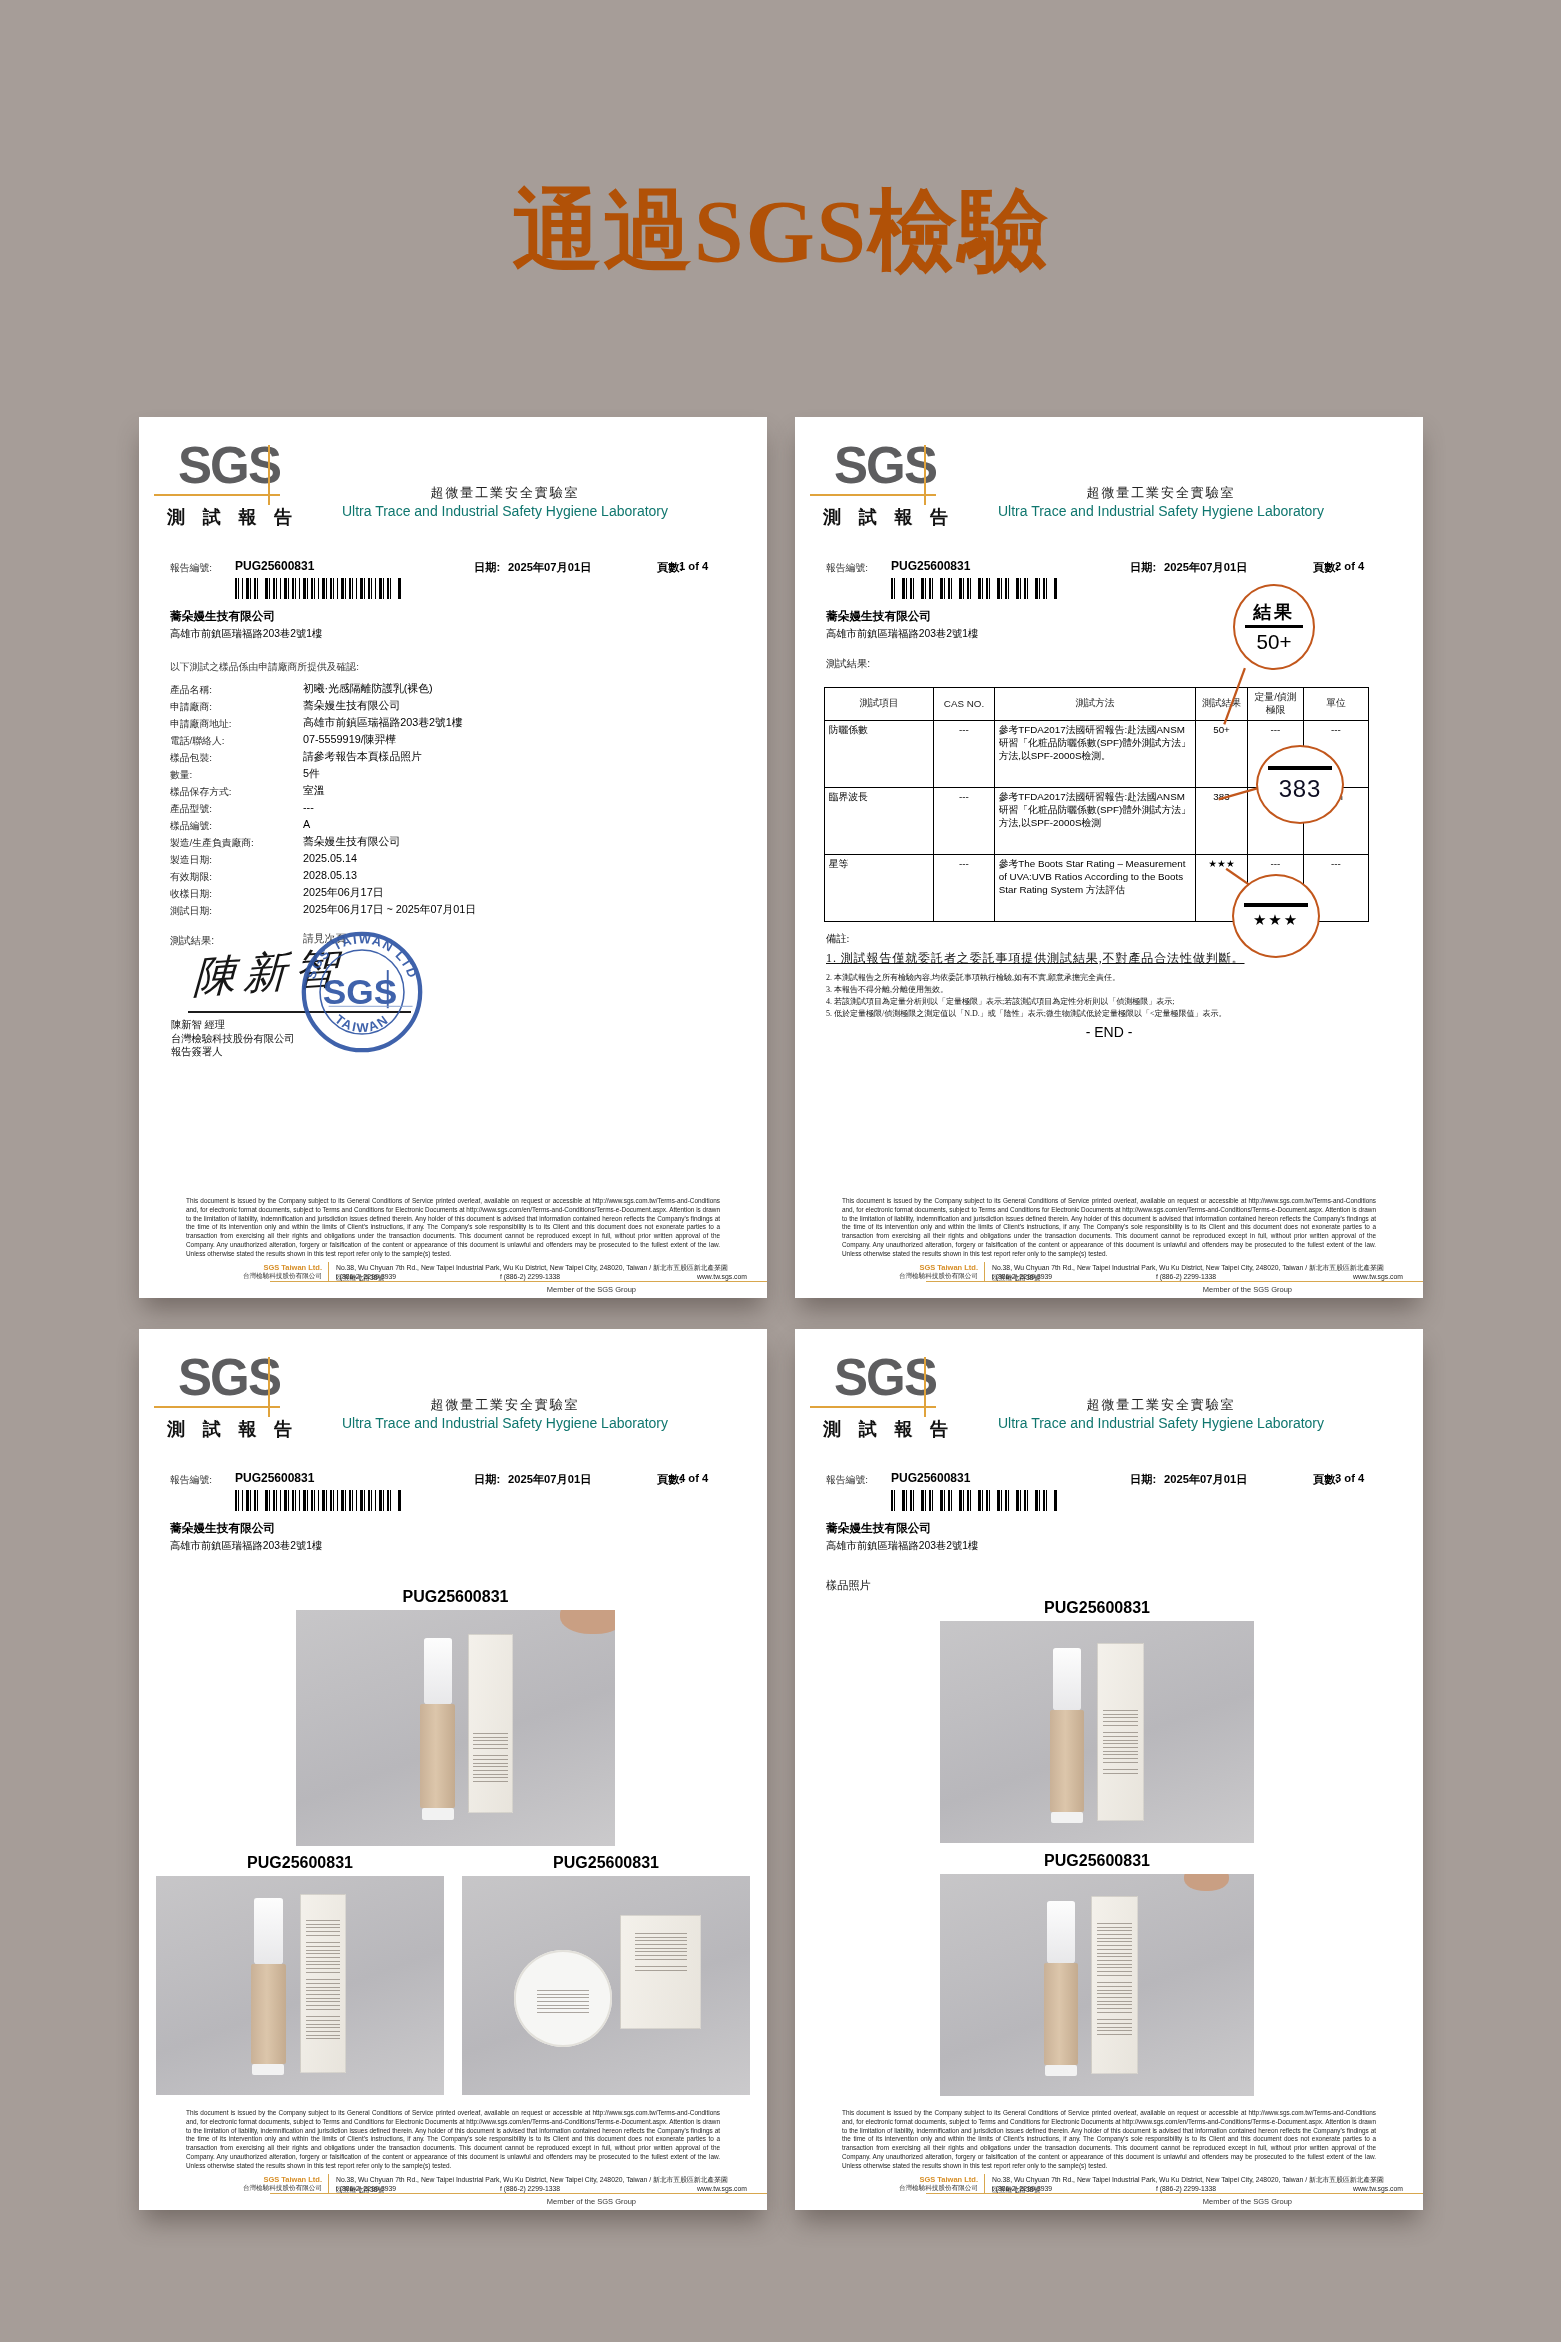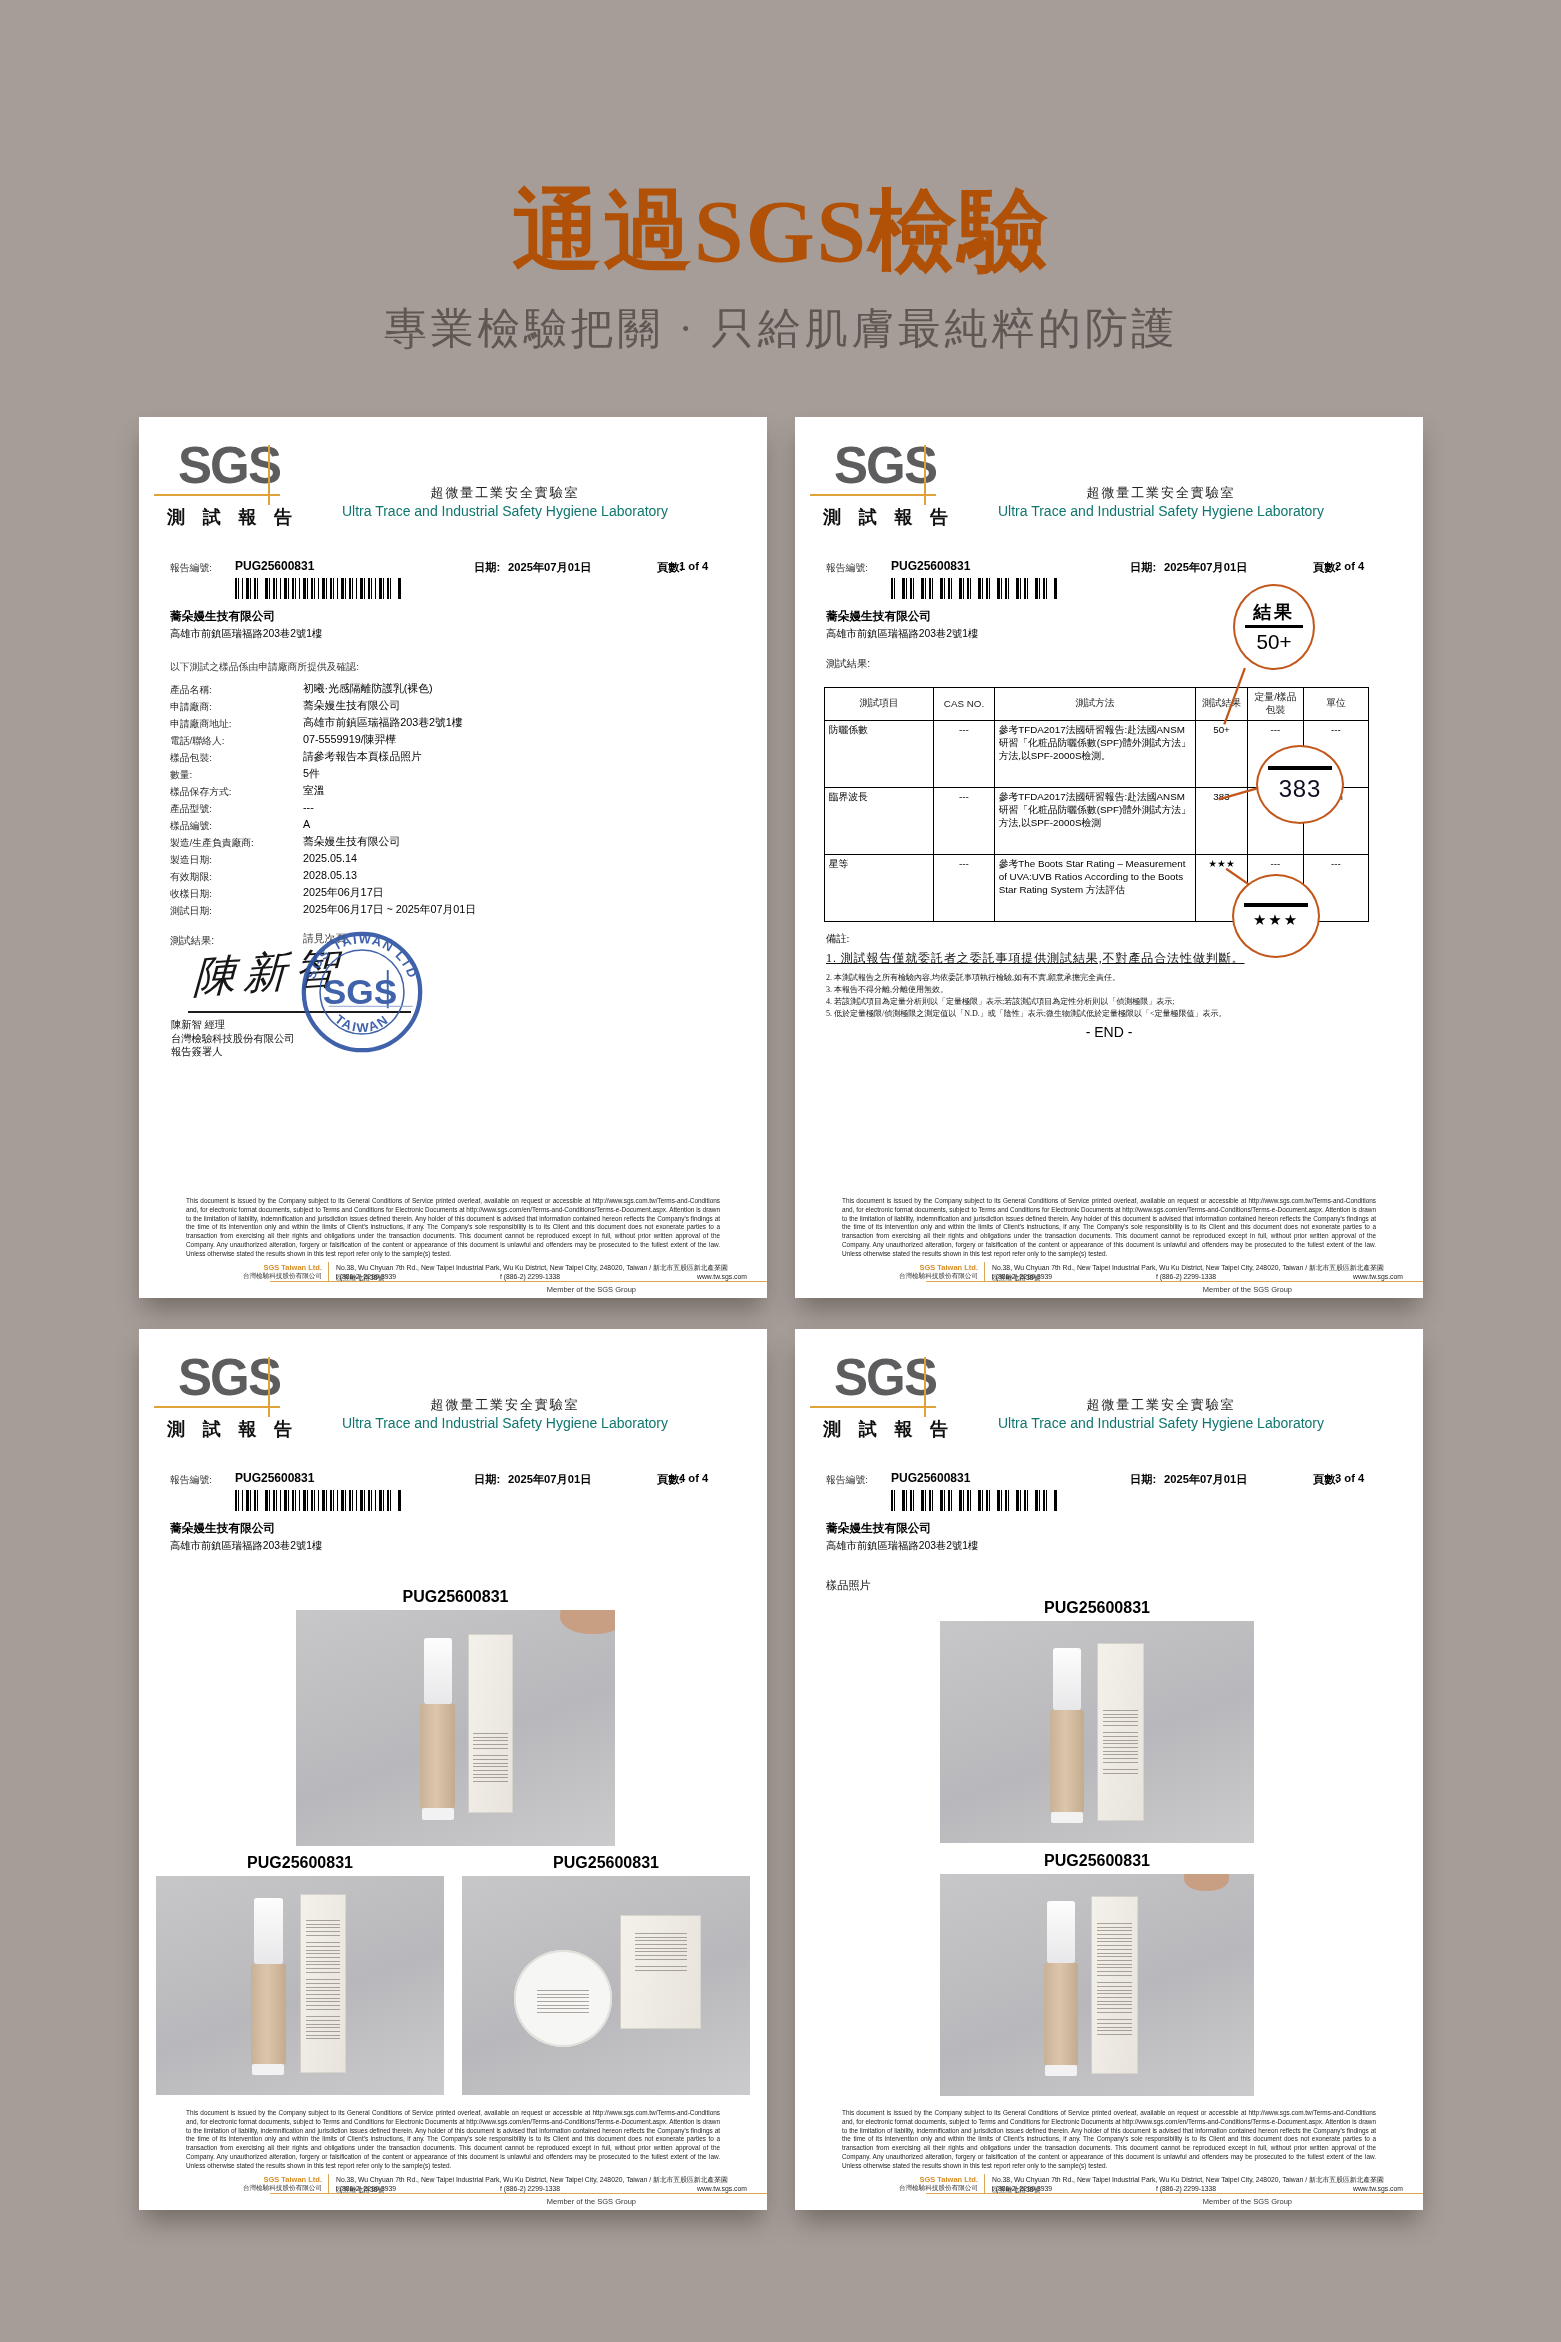--- a/index.html
+++ b/index.html
@@ -110,21 +110,20 @@
   .f-web{position:absolute;left:511px;top:11.2px;font-size:6.8px;}
   .f-hline{position:absolute;left:131px;right:0;top:864px;height:1.4px;background:#d8a74e;}
   .f-member{position:absolute;right:131px;top:868px;font-size:7.5px;color:#333;margin-left:40px;}
 </style>
 </head>
 <body>
 
 <div class="canvas">
 
   <div class="main-title">通過SGS檢驗</div>
-  <div class="subtitle">專業檢驗把關 · 只給肌膚最純粹的防護</div>
 
   <div class="doc" id="doc1">
     <div class="logo">SGS</div>
     <div class="logo-hline"></div>
     <div class="logo-vline"></div>
     <div class="report-title">測 試 報 告</div>
     <div class="lab-cn">超微量工業安全實驗室</div>
     <div class="lab-en">Ultra Trace and Industrial Safety Hygiene Laboratory</div>
     <span class="m-rl">報告編號:</span>
     <span class="m-rn">PUG25600831</span>
@@ -266,21 +265,21 @@
           <col style="width:52px">
           <col style="width:56px">
           <col style="width:65px">
         </colgroup>
       <tbody>
           <tr>
         <th>測試項目</th>
         <th>CAS NO.</th>
         <th>測試方法</th>
         <th>測試結果</th>
-        <th>定量/樣品包裝</th>
+        <th>定量/偵測極限</th>
         <th>單位</th>
       </tr>
       <tr>
         <td>防曬係數</td>
         <td class="td-c">---</td>
         <td>參考TFDA2017法國研習報告:赴法國ANSM研習「化粧品防曬係數(SPF)體外測試方法」方法,以SPF-2000S檢測。</td>
         <td class="td-c">50+</td>
         <td class="td-c">---</td>
         <td class="td-c">---</td>
       </tr>

